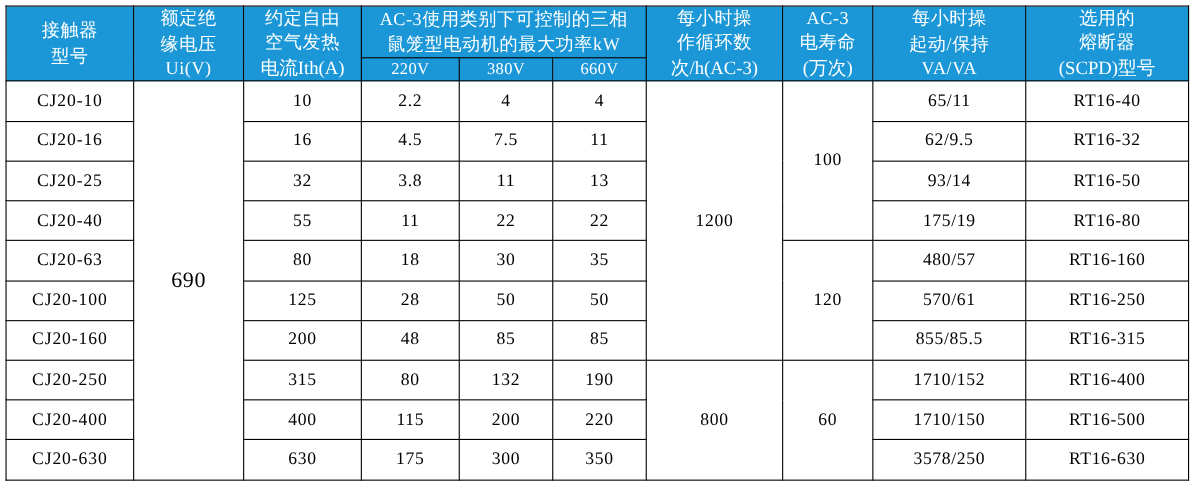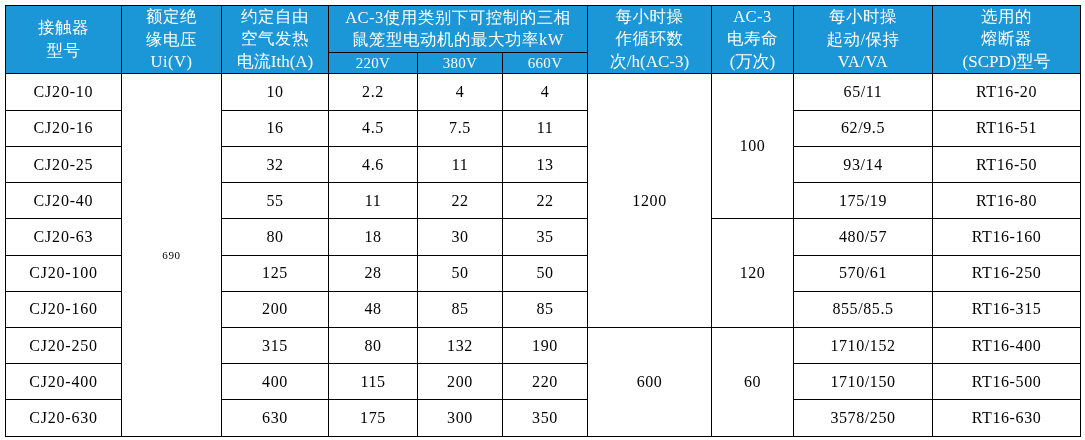--- a/index.html
+++ b/index.html
@@ -58,21 +58,21 @@
     background: #ffffff;
     color: #000000;
     font-size: 16px;
     height: 30.5px;
     letter-spacing: 0.6px;
   }
   tbody td.model {
     letter-spacing: 0.8px;
   }
   tbody td.big {
-    font-size: 11px;
+    font-size: 20px;
     font-family: Liberation Serif, serif;
   }
   .nowrap { white-space: nowrap; }
 </style>
 </head>
 <body>
 
 <div id="sheet">
   <table class="spec">
     <colgroup>
@@ -138,35 +138,35 @@
       <tr>
         <td class="model">CJ20-10</td>
         <td rowspan="10" class="big">690</td>
         <td>10</td>
         <td>2.2</td>
         <td>4</td>
         <td>4</td>
         <td rowspan="7">1200</td>
         <td rowspan="4">100</td>
         <td>65/11</td>
-        <td>RT16-20</td>
+        <td>RT16-40</td>
       </tr>
       <tr>
         <td class="model">CJ20-16</td>
         <td>16</td>
         <td>4.5</td>
         <td>7.5</td>
         <td>11</td>
         <td>62/9.5</td>
-        <td>RT16-51</td>
+        <td>RT16-32</td>
       </tr>
       <tr>
         <td class="model">CJ20-25</td>
         <td>32</td>
-        <td>4.6</td>
+        <td>3.8</td>
         <td>11</td>
         <td>13</td>
         <td>93/14</td>
         <td>RT16-50</td>
       </tr>
       <tr>
         <td class="model">CJ20-40</td>
         <td>55</td>
         <td>11</td>
         <td>22</td>
@@ -201,21 +201,21 @@
         <td>85</td>
         <td class="nowrap">855/85.5</td>
         <td>RT16-315</td>
       </tr>
       <tr>
         <td class="model">CJ20-250</td>
         <td>315</td>
         <td>80</td>
         <td>132</td>
         <td>190</td>
-        <td rowspan="3">600</td>
+        <td rowspan="3">800</td>
         <td rowspan="3">60</td>
         <td>1710/152</td>
         <td>RT16-400</td>
       </tr>
       <tr>
         <td class="model">CJ20-400</td>
         <td>400</td>
         <td>115</td>
         <td>200</td>
         <td>220</td>

